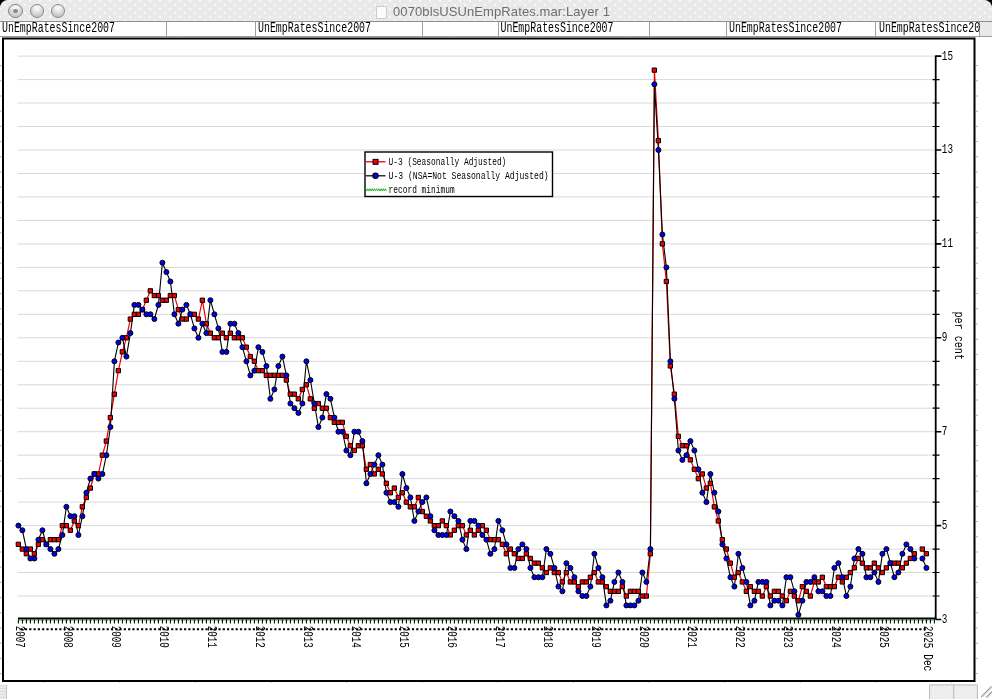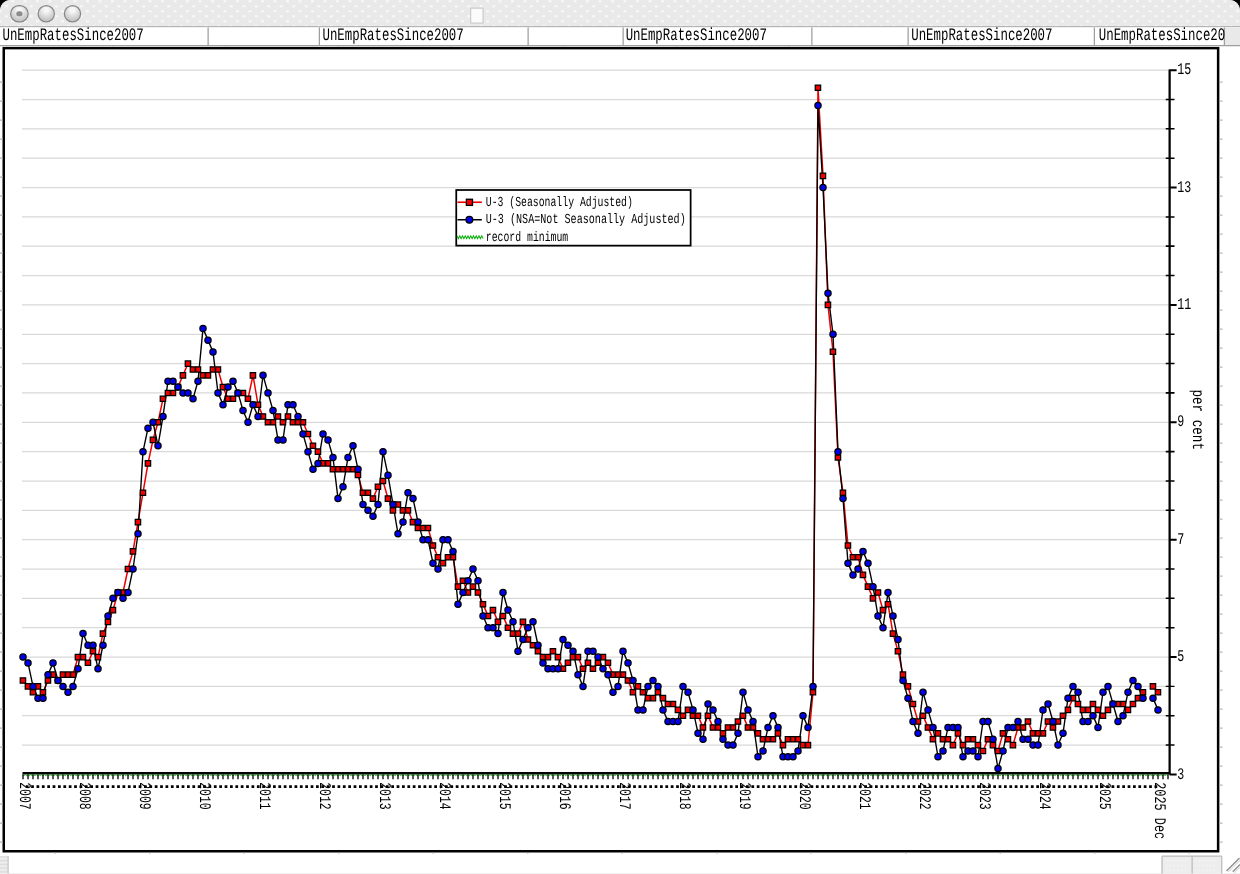--- a/index.html
+++ b/index.html
@@ -309,20 +309,21 @@
 <text x="388.6" y="192.6" class="lg" textLength="66" lengthAdjust="spacingAndGlyphs">record minimum</text>
  </svg>
  <div class="bstrip"></div>
  <div class="tbar">
   <div class="btn b1">
         <div class="dot"></div>
       </div>
   <div class="btn b2"></div>
   <div class="btn b3"></div>
   <div class="ticn"></div>
+  <div class="ttxt">0070blsUSUnEmpRates.mar:Layer 1</div>
  </div>
  <div class="trow">
       <i style="left:165.8px"></i>
       <i style="left:255.4px"></i>
       <i style="left:421.5px"></i>
       <i style="left:497.7px"></i>
       <i style="left:649.3px"></i>
       <i style="left:726.4px"></i>
       <i style="left:874.5px"></i>
       <i style="left:979px"></i>

